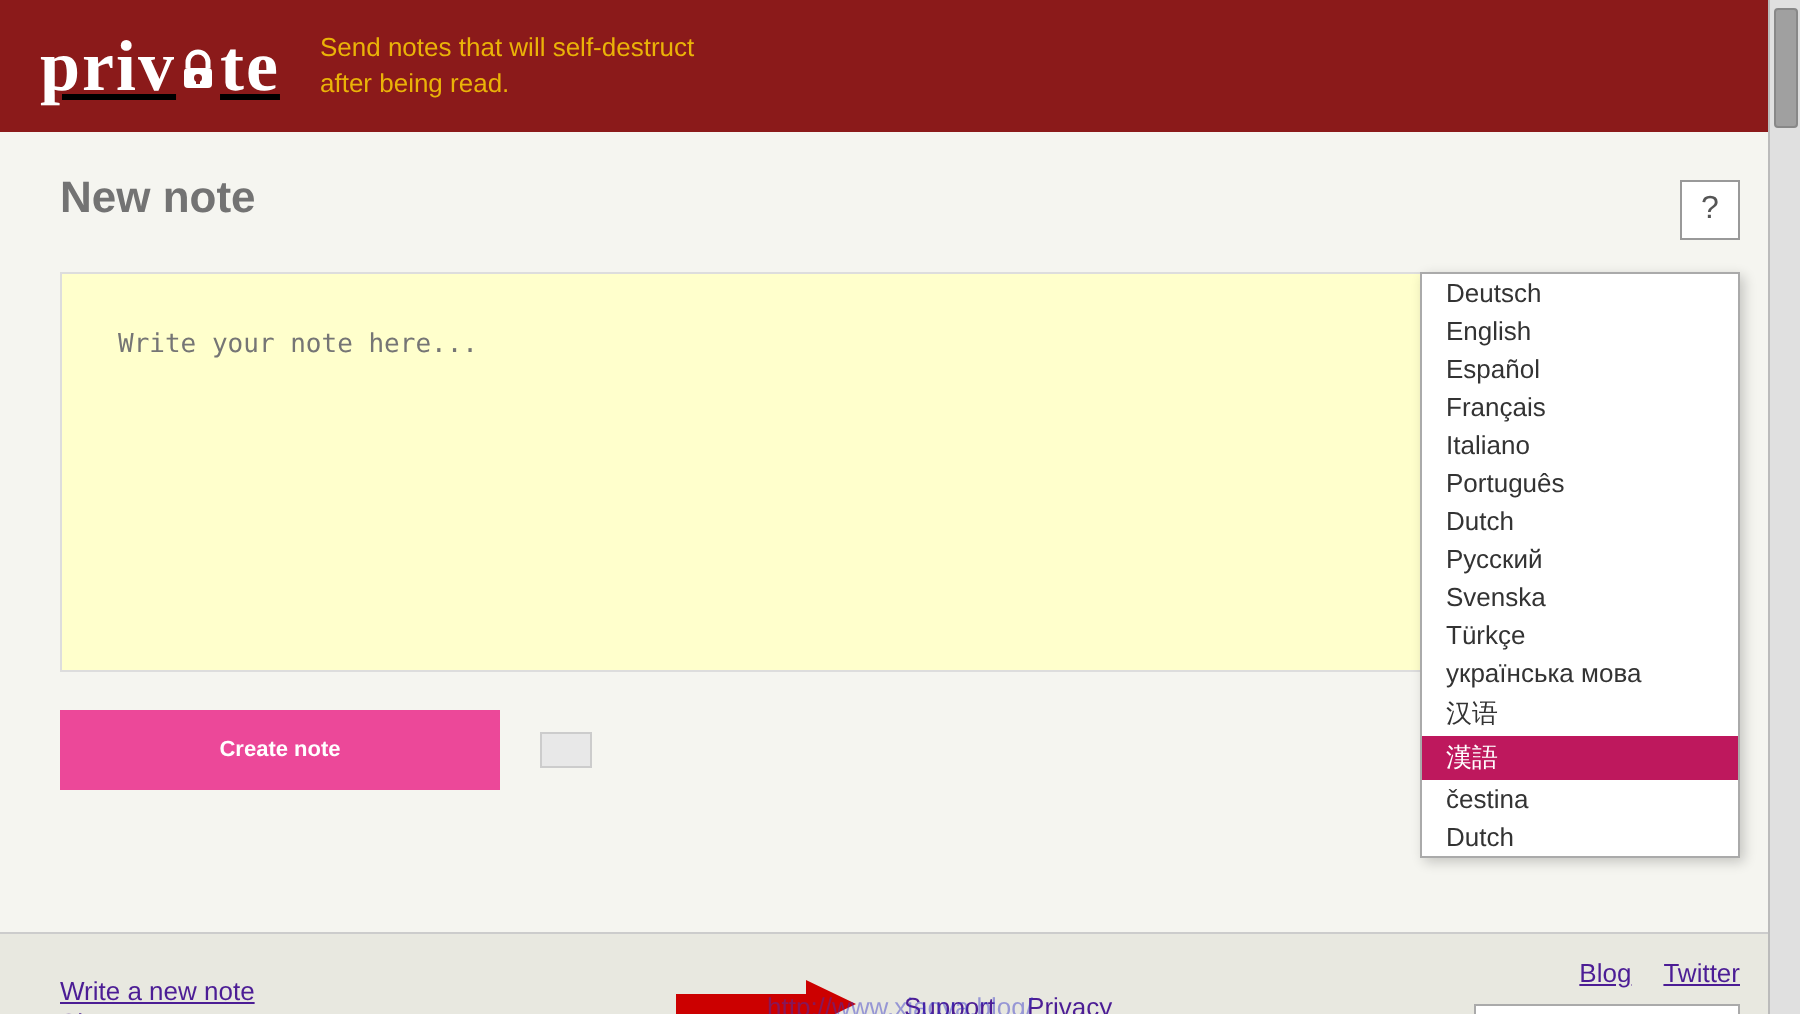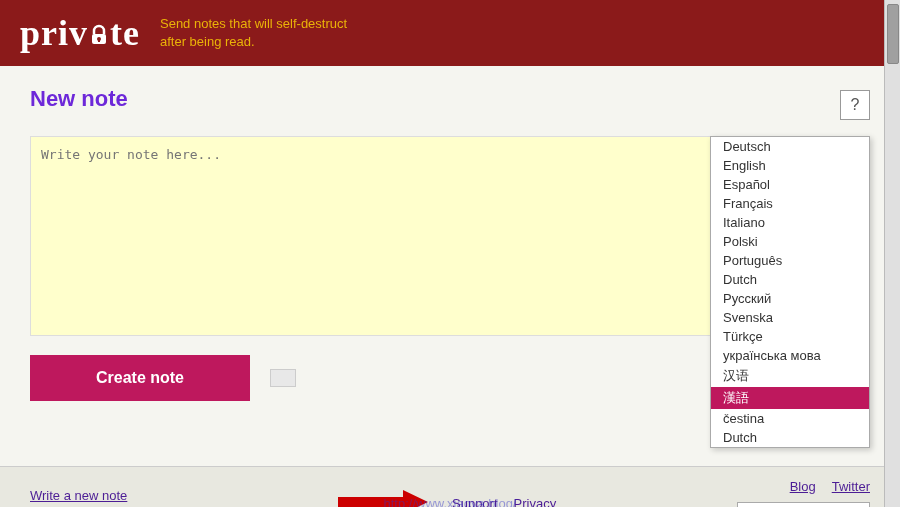--- a/index.html
+++ b/index.html
@@ -9,20 +9,21 @@
     .header {
       background: #8b1a1a;
       padding: 12px 20px;
       display: flex;
       align-items: center;
       gap: 20px;
     }
     .logo {
       display: flex;
       align-items: center;
+      text-decoration: underline;
     }
     .logo-text {
       font-size: 36px;
       font-weight: bold;
       color: white;
       font-family: Georgia, serif;
       letter-spacing: 1px;
       position: relative;
     }
     .header-tagline {
@@ -33,30 +34,30 @@
     }
 
     
     .main {
       background: #f5f5f0;
       padding: 20px 30px 10px 30px;
       min-height: 400px;
     }
     .page-title {
       font-size: 22px;
-      color: #6d28d9;
+      color: #737373;
       margin-bottom: 12px;
       font-weight: bold;
     }
     .note-textarea {
       width: 100%;
       height: 200px;
       background: #ffffcc;
       border: 1px solid #ddd;
-      padding: 10px;
+      padding: 28px;
       font-family: monospace;
       font-size: 13px;
       color: #666;
       resize: vertical;
       outline: none;
     }
     .help-btn-abs {
       position: absolute;
       right: 0;
       top: 0;
@@ -105,25 +106,25 @@
 
     
     .bottom-row {
       display: flex;
       align-items: center;
       gap: 20px;
       margin-top: 16px;
       position: relative;
     }
     .create-btn {
-      background: #be185d;
+      background: #ec4899;
       color: white;
       border: none;
       padding: 14px 60px;
-      font-size: 16px;
+      font-size: 11px;
       cursor: pointer;
       font-weight: bold;
       min-width: 220px;
     }
 
     .options-area {
       display: flex;
       gap: 10px;
       flex: 1;
     }
@@ -196,21 +197,20 @@
 
     
     <div class="dropdown-overlay">
       <div class="lang-dropdown">
 
       <div class="lang-dropdown-item">Deutsch</div>
           <div class="lang-dropdown-item">English</div>
           <div class="lang-dropdown-item">Español</div>
           <div class="lang-dropdown-item">Français</div>
           <div class="lang-dropdown-item">Italiano</div>
-          <div class="lang-dropdown-item">Polski</div>
           <div class="lang-dropdown-item">Português</div>
           <div class="lang-dropdown-item">Dutch</div>
           <div class="lang-dropdown-item">Русский</div>
           <div class="lang-dropdown-item">Svenska</div>
           <div class="lang-dropdown-item">Türkçe</div>
           <div class="lang-dropdown-item">українська мова</div>
           <div class="lang-dropdown-item">汉语</div>
           <div class="lang-dropdown-item selected">漢語</div>
           <div class="lang-dropdown-item">čestina</div>
           <div class="lang-dropdown-item">Dutch</div>

